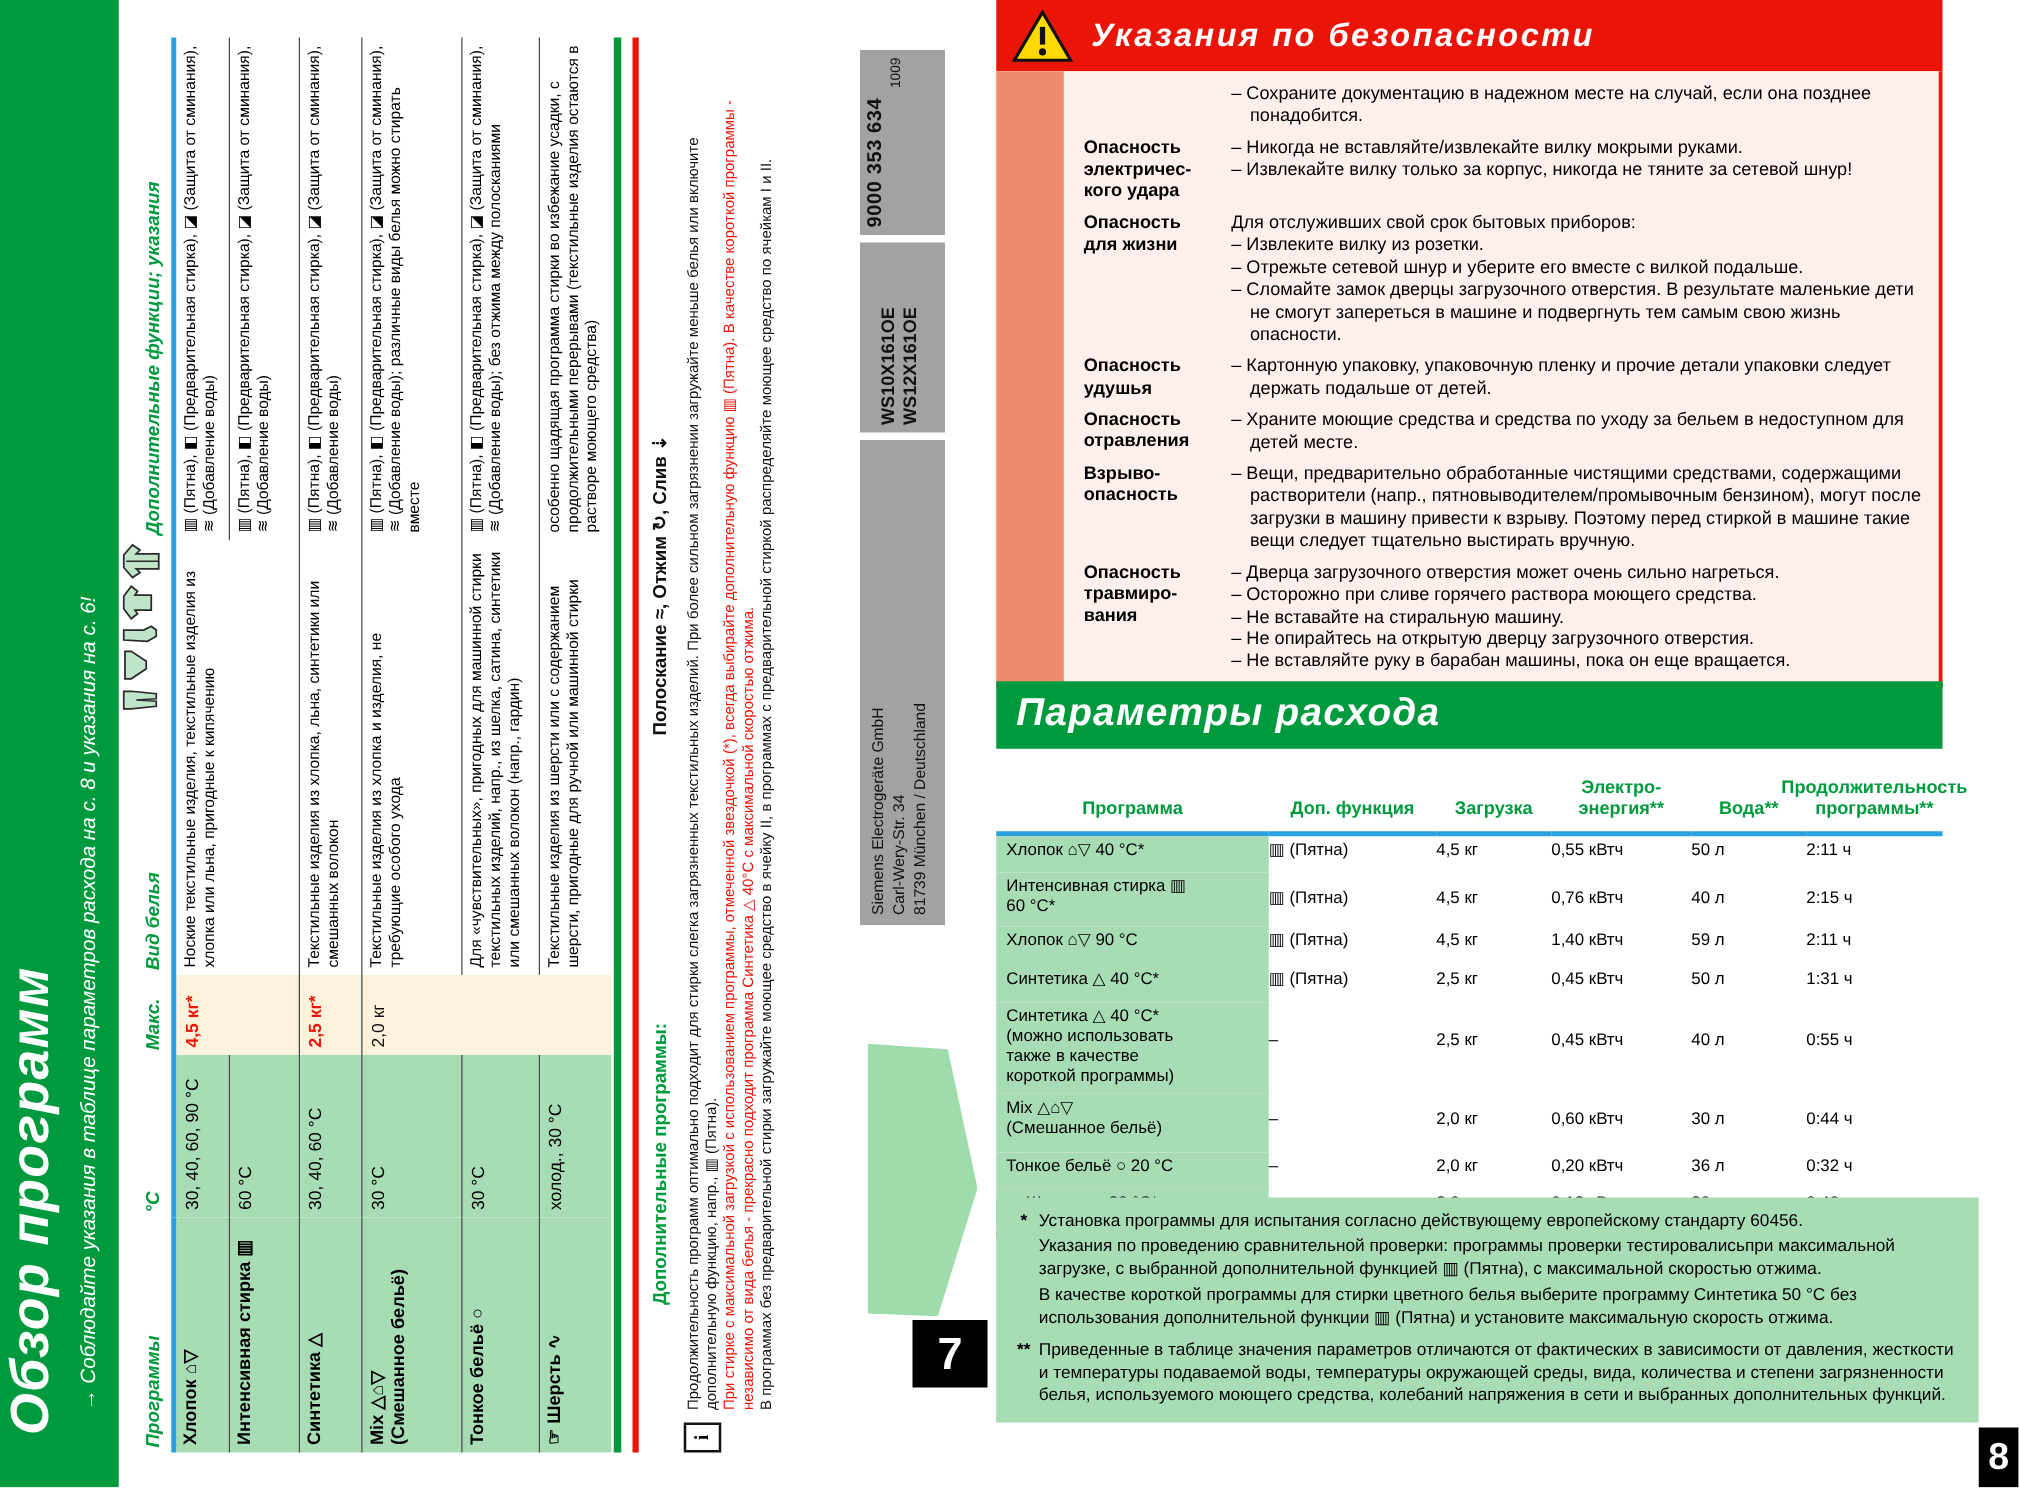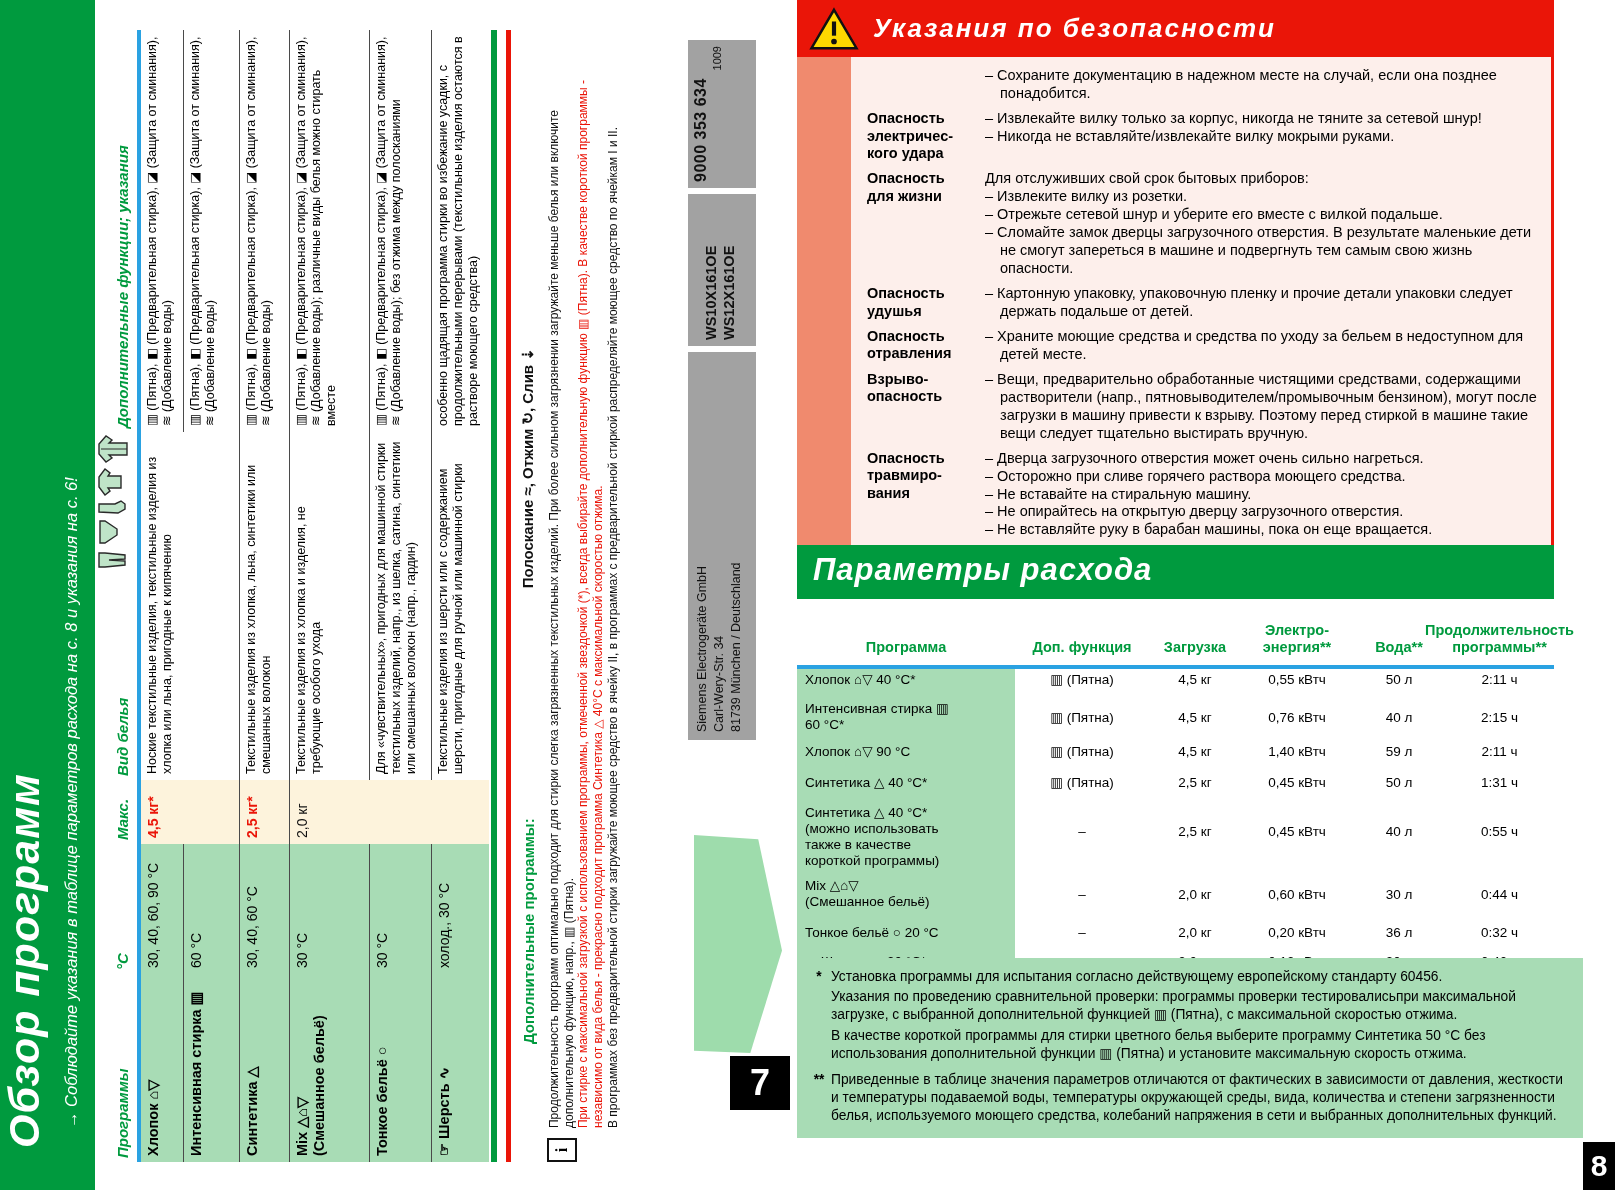--- a/index.html
+++ b/index.html
@@ -59,21 +59,21 @@
   .slabel{flex:0 0 118px;font-weight:bold;font-size:14.5px;line-height:1.22;}
   .slines{flex:1;font-size:14.5px;line-height:1.24;}
   .sline{padding-left:15px;text-indent:-15px;}
   
   #consump-head{position:absolute;left:797px;top:545px;width:757px;height:54px;background:#009a3e;}
   .cons-title{color:#fff;font-size:31px;font-weight:bold;font-style:italic;padding:7px 0 0 16px;letter-spacing:1px;}
   #ctable{position:absolute;left:797px;top:610px;width:757px;}
   .cgrid{display:grid;grid-template-columns:218px 134px 92px 112px 92px 109px;}
   .chd{color:#009a3e;font-weight:bold;font-size:14.5px;line-height:1.2;text-align:center;
      padding:12px 2px 8px 2px;border-bottom:4px solid #2aa2e2;display:flex;align-items:flex-end;justify-content:center;}
-  .crow-cell{font-size:13.5px;line-height:1.18;padding-top:3px;text-align:center;}
+  .crow-cell{font-size:13.5px;line-height:1.18;padding-top:3px;text-align:left;}
   .cprog{background:#a8dcb5;text-align:left;padding:3px 4px 0 8px;}
   .credline{height:5px;background:#ea1508;margin-top:5px;}
   #cfoot{position:absolute;left:797px;top:958px;width:786px;background:#a8dcb5;box-sizing:border-box;
      padding:10px 12px 10px 10px;}
   .fitem{display:flex;font-size:13.8px;line-height:1.32;margin-bottom:6px;}
   .fmark{flex:0 0 24px;text-align:center;font-weight:bold;}
   .ftext{flex:1;}
   .ftext .fp{margin:0 0 2px 0;}
 </style>
 </head>
@@ -201,22 +201,22 @@
         <div class="slabel pre"></div>
         <div class="slines">
           <div class="sline">– Сохраните документацию в надежном месте на случай, если она позднее понадобится.</div>
         </div>
       </div>
       <div class="srow">
         <div class="slabel pre">Опасность
 электричес-
 кого удара</div>
         <div class="slines">
+          <div class="sline">– Никогда не вставляйте/извлекайте вилку мокрыми руками.</div>
           <div class="sline">– Извлекайте вилку только за корпус, никогда не тяните за сетевой шнур!</div>
-          <div class="sline">– Никогда не вставляйте/извлекайте вилку мокрыми руками.</div>
         </div>
       </div>
       <div class="srow">
         <div class="slabel pre">Опасность
 для жизни</div>
         <div class="slines">
           <div class="sline">Для отслуживших свой срок бытовых приборов:</div>
           <div class="sline">– Извлеките вилку из розетки.</div>
           <div class="sline">– Отрежьте сетевой шнур и уберите его вместе с вилкой подальше.</div>
           <div class="sline">– Сломайте замок дверцы загрузочного отверстия. В результате маленькие дети не смогут запереться в машине и подвергнуть тем самым свою жизнь опасности.</div>

